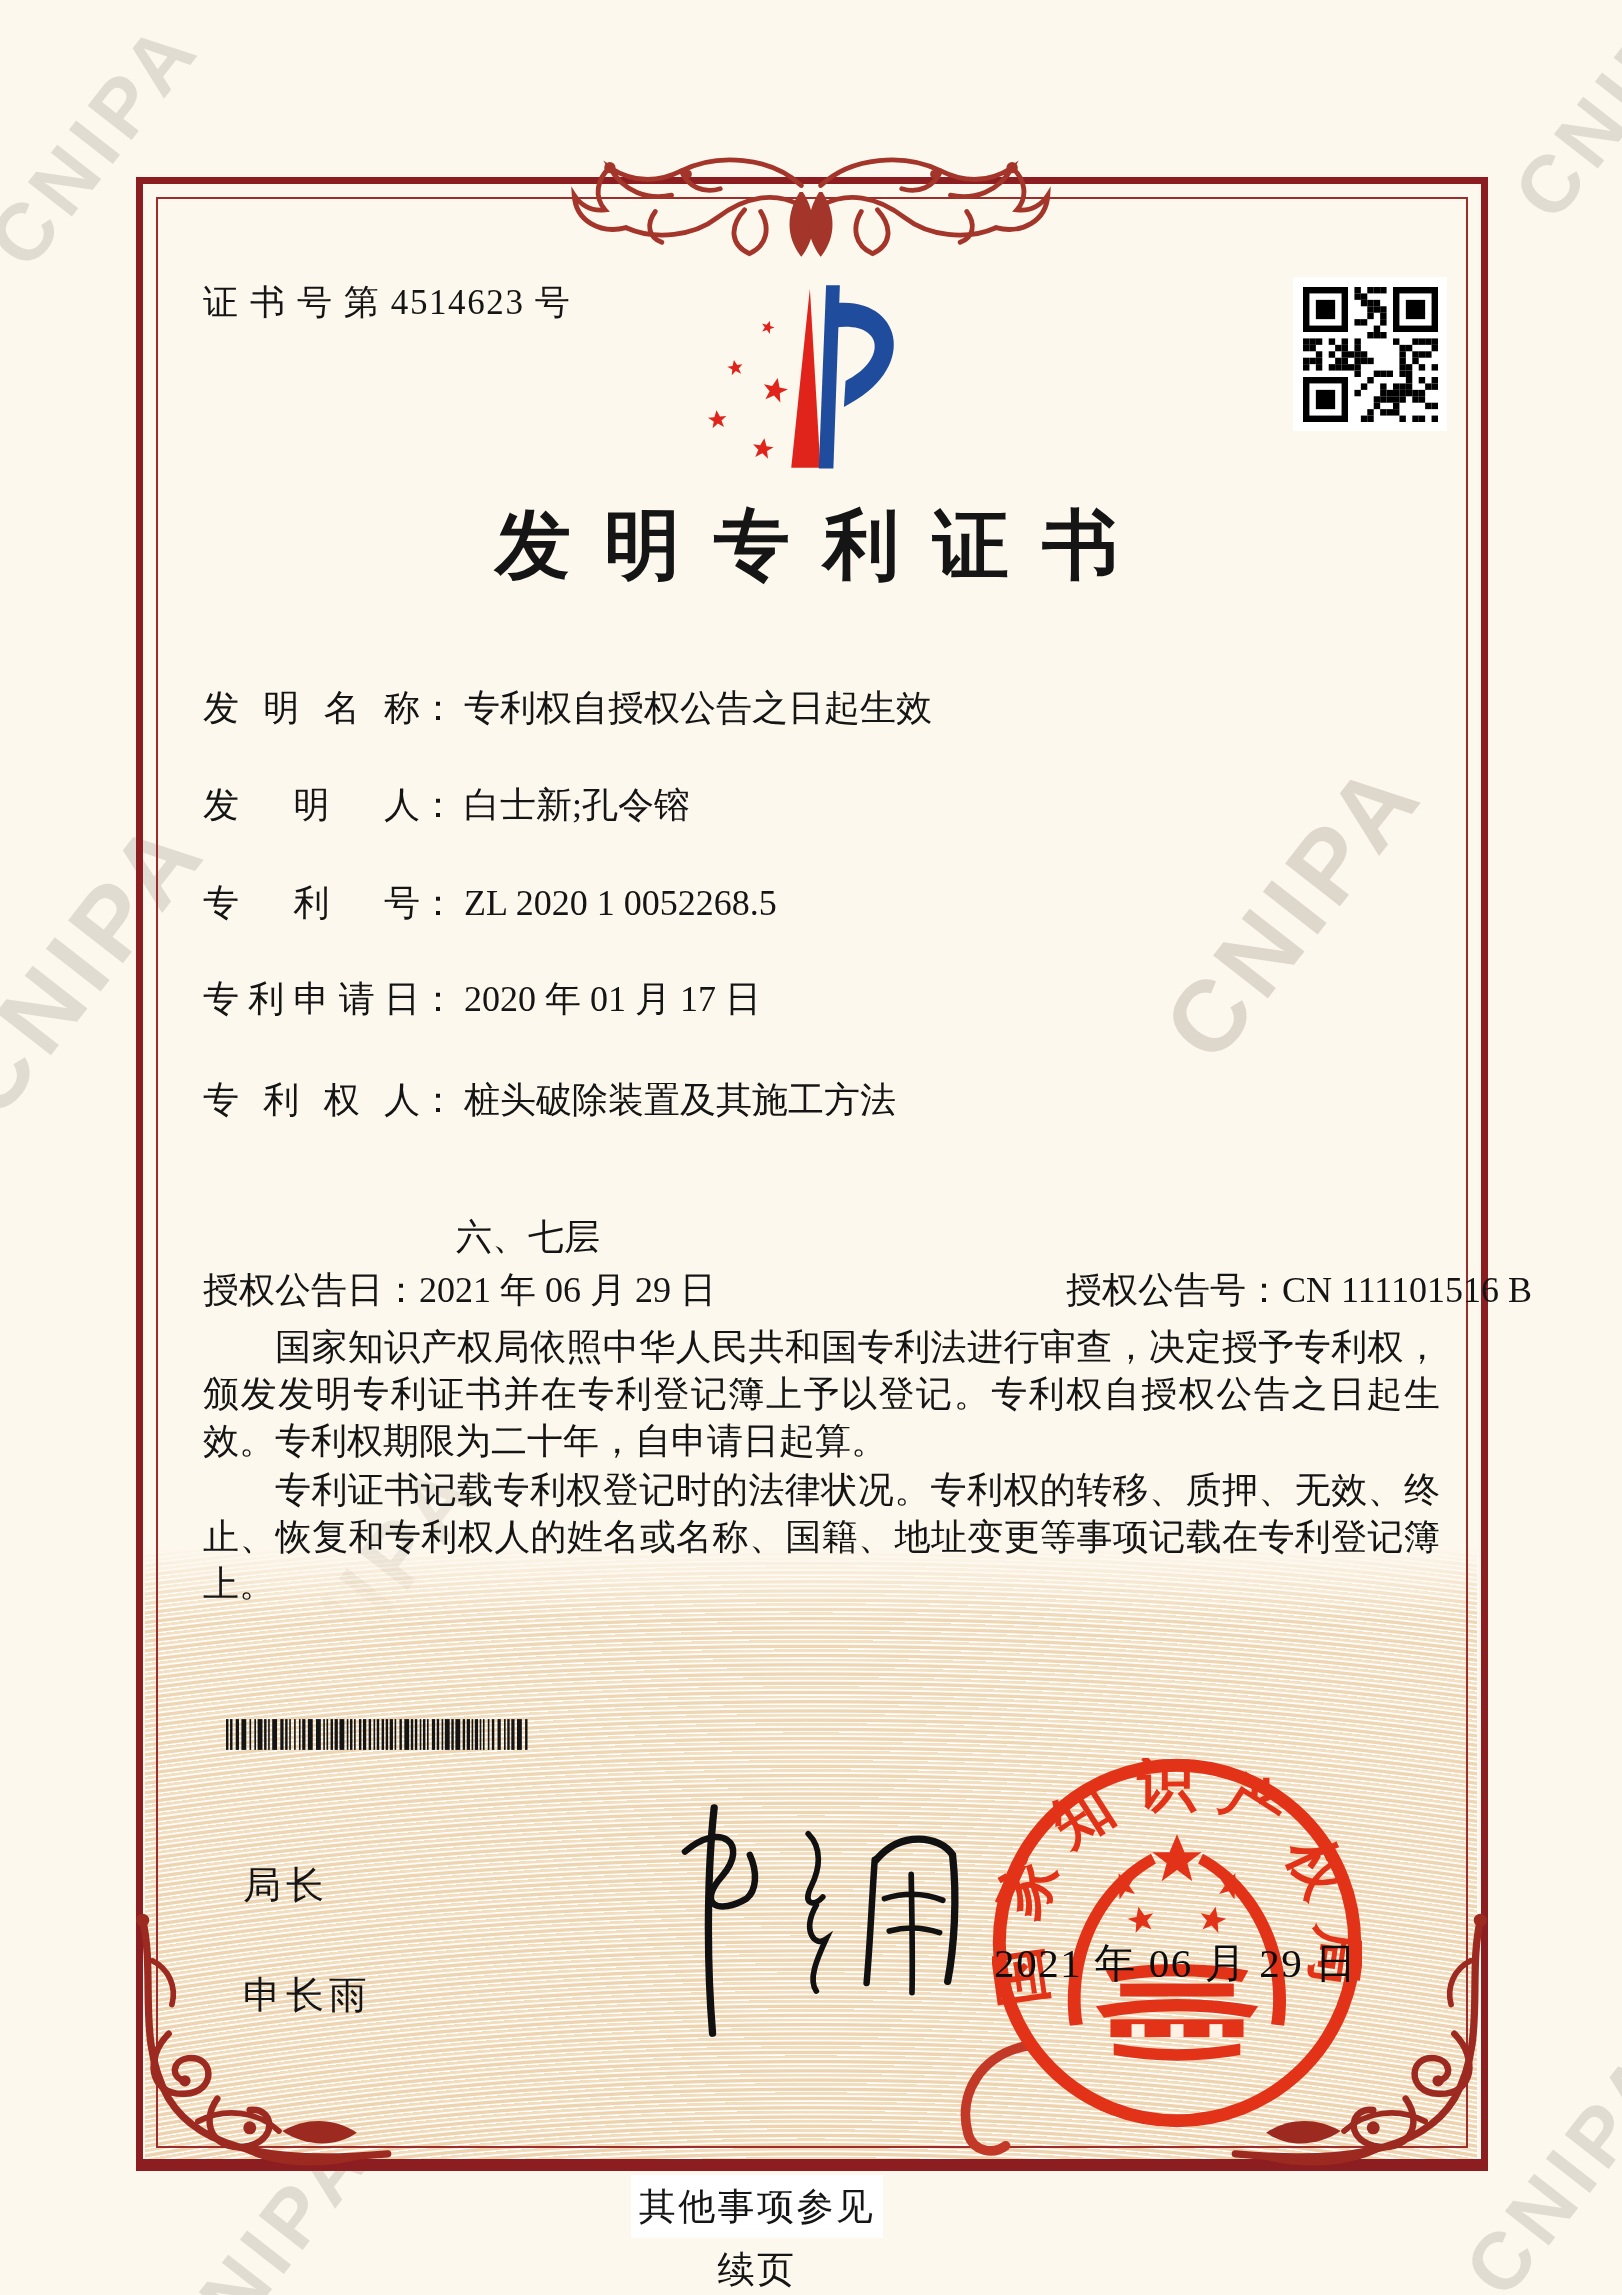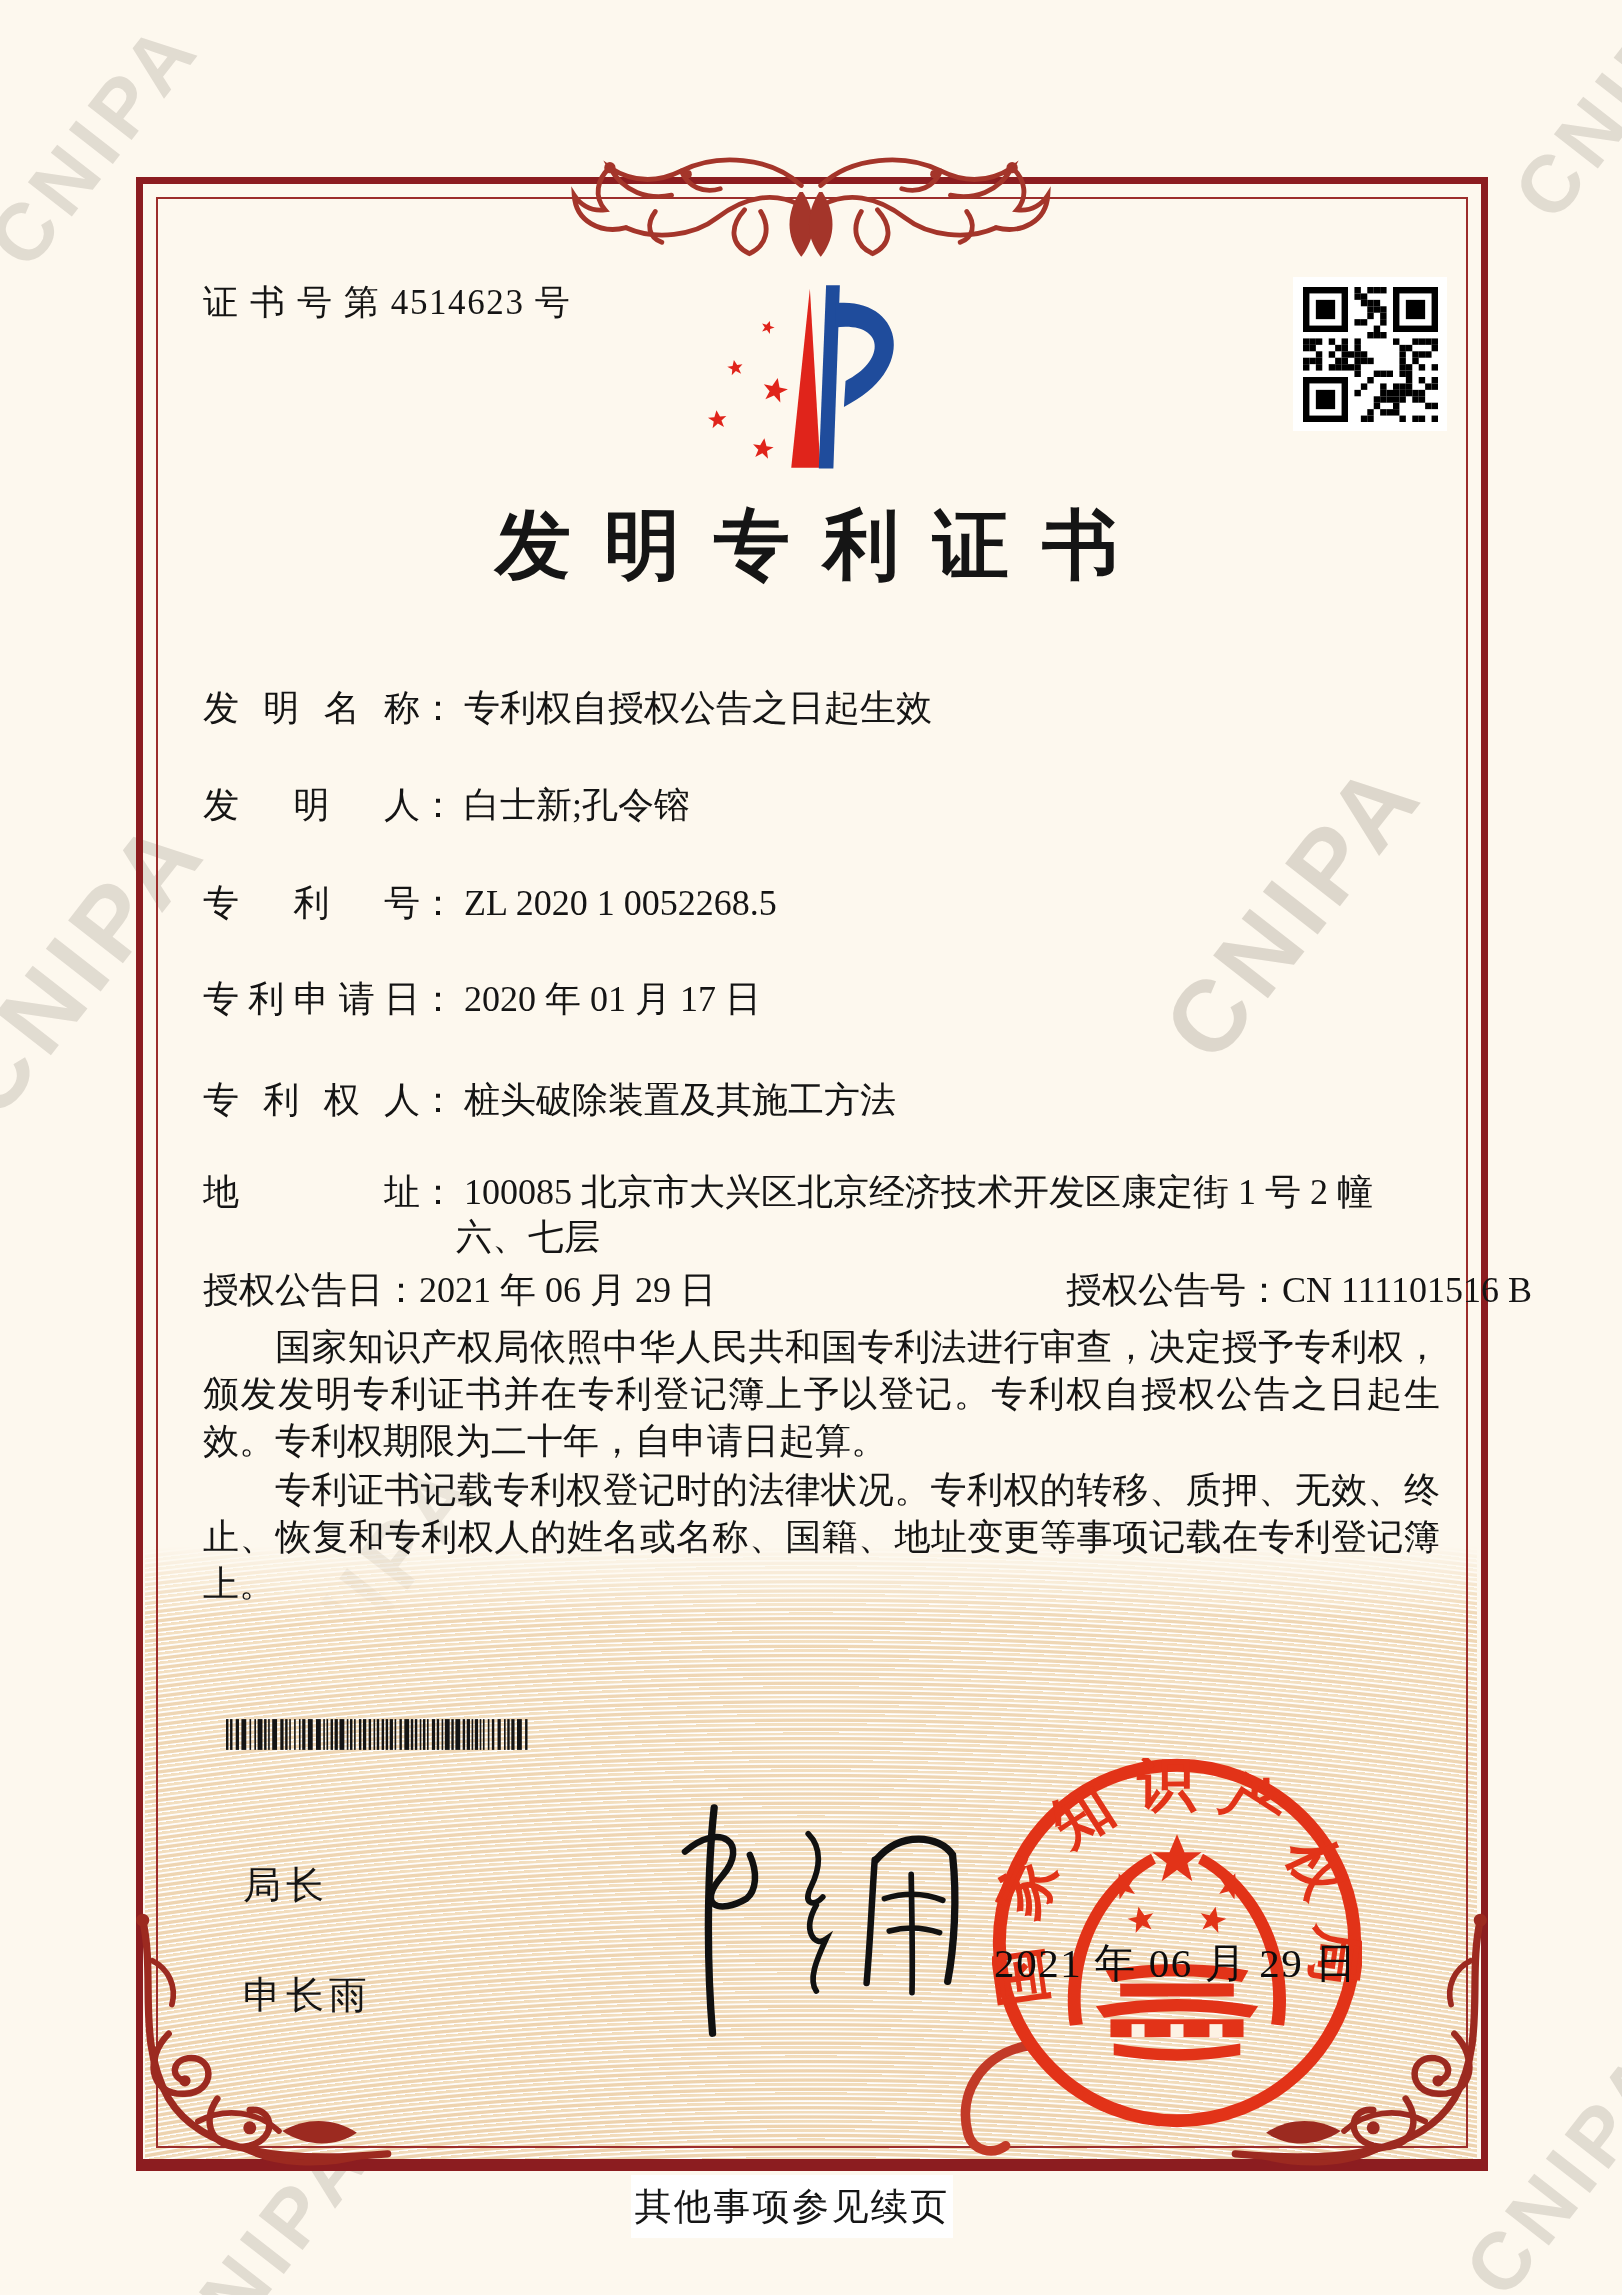--- a/index.html
+++ b/index.html
@@ -47,21 +47,21 @@
   .flabel{display:inline-block;width:217px;text-align:justify;text-align-last:justify;vertical-align:top;}
   .fvalue{margin-left:8px;}
   .addr2{left:456px;font-size:36px;}
   .grant2{left:863px;top:0;font-size:36px;white-space:nowrap;position:absolute;}
   .bodytext{left:203px;top:1324px;width:1237px;font-size:36px;line-height:47px;text-align:justify;}
   .bodytext p{margin:0;text-indent:2em;}
   .bodytext p + p{margin-top:1.6px;}
   .director{font-size:38px;letter-spacing:4.9px;}
   .pageinfo{left:0;top:2103px;width:1623px;text-align:center;font-size:32px;}
   .contstrip{
-    left:631px;top:2175px;width:322px;height:63px;background:#fff;
+    left:631px;top:2175px;width:252px;height:63px;background:#fff;
     text-align:center;line-height:63px;font-size:37px;letter-spacing:2.4px;
   }
   .sealdate{
     left:983px;top:1936px;width:386px;text-align:center;font-size:41px;
     letter-spacing:1.6px;color:#0d0d0d;z-index:6;
   }
   .qrbox{left:1293px;top:277px;width:154px;height:154px;background:#fff;}
   svg{display:block;}
 </style>
 </head>
@@ -316,23 +316,20 @@
   </div>
   <div class="abs row" style="top:879px;">
     <span class="flabel">专利号</span><span>：</span><span class="fvalue">ZL 2020 1 0052268.5</span>
   </div>
   <div class="abs row" style="top:975px;">
     <span class="flabel">专利申请日</span><span>：</span><span class="fvalue">2020 年 01 月 17 日</span>
   </div>
   <div class="abs row" style="top:1076px;">
     <span class="flabel">专利权人</span><span>：</span><span class="fvalue">桩头破除装置及其施工方法</span>
   </div>
-  <div class="abs row" style="top:1168px;">
-    <span class="flabel">地址</span><span>：</span><span class="fvalue">100085  北京市大兴区北京经济技术开发区康定街 1 号 2 幢</span>
-  </div>
   <div class="abs addr2" style="top:1213px;">六、七层</div>
   <div class="abs row" style="top:1266px;">
     <span>授权公告日</span><span>：</span><span>2021 年 06 月 29 日</span>
     <span class="grant2"><span>授权公告号</span><span>：</span><span>CN 111101516 B</span></span>
   </div>
 
   <div class="abs bodytext">
     <p>国家知识产权局依照中华人民共和国专利法进行审查，决定授予专利权，颁发发明专利证书并在专利登记簿上予以登记。专利权自授权公告之日起生效。专利权期限为二十年，自申请日起算。</p>
     <p>专利证书记载专利权登记时的法律状况。专利权的转移、质押、无效、终止、恢复和专利权人的姓名或名称、国籍、地址变更等事项记载在专利登记簿上。</p>
   </div>

